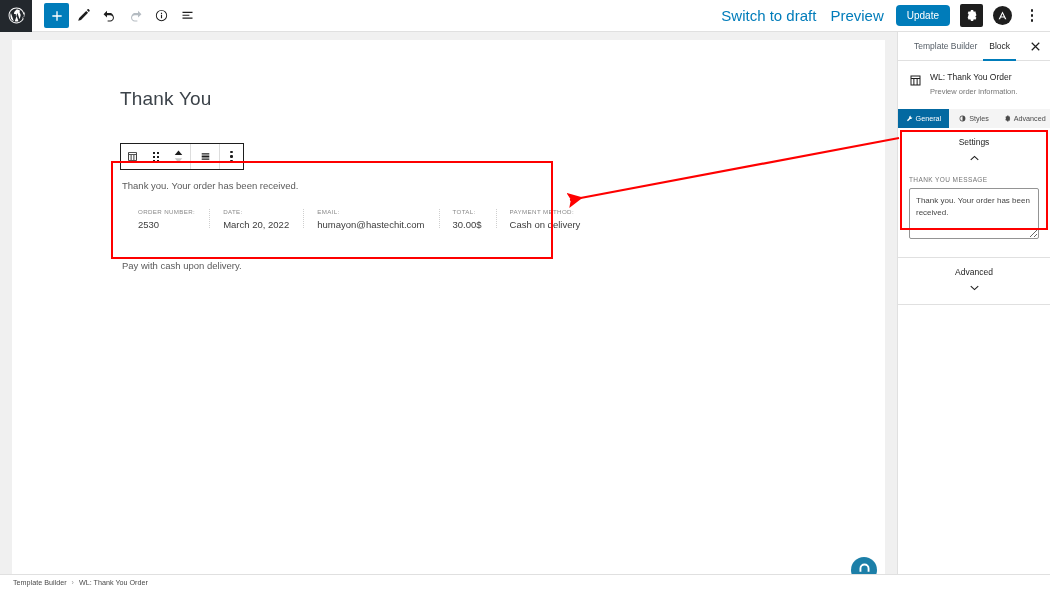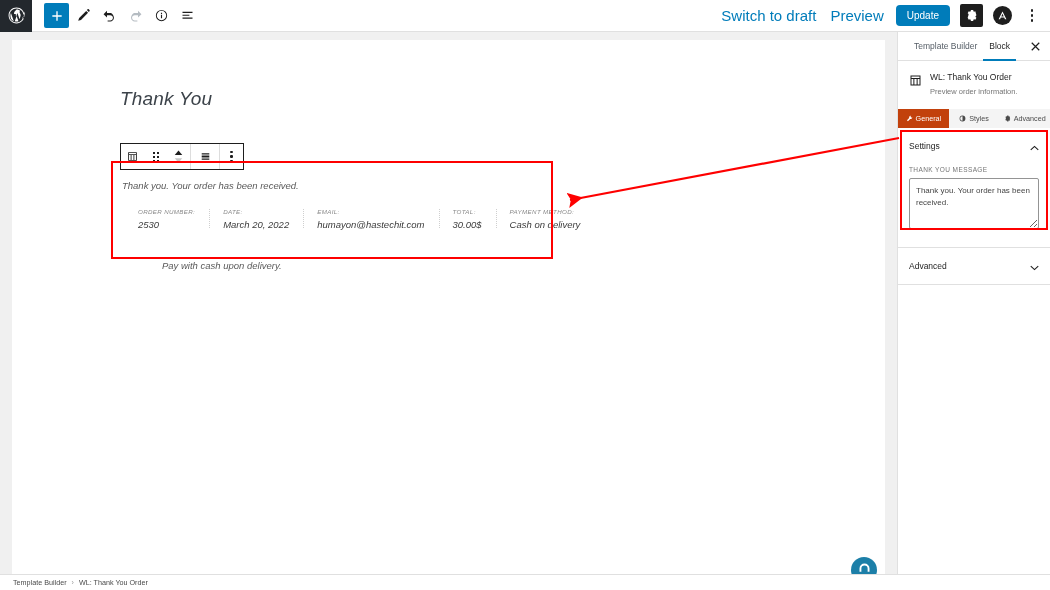--- a/index.html
+++ b/index.html
@@ -62,21 +62,20 @@
   .kebab i { width: 2.5px; height: 2.5px; border-radius: 50%; background: #1e1e1e; display: block; }
 
   
   .editor-region {
     position: absolute; top: 32px; left: 0; width: 897px; height: 542px;
     background: #f0f0f0; padding: 8px 12px 0 12px;
   }
   .canvas {
     width: 100%; height: 100%; background: #ffffff; position: relative;
     overflow: hidden;
-    font-style: italic;
   }
   .page-title {
     position: absolute; left: 108px; top: 48px;
     font-size: 19px; color: #3c434a; font-weight: 400; letter-spacing: .2px;
   }
 
   
   .block-toolbar {
     position: absolute; left: 108px; top: 103px; height: 27px;
     background: #ffffff; border: 1px solid #1e1e1e;
@@ -110,21 +109,21 @@
   .ob-col + .ob-col { padding-left: 14px; }
   .ob-col + .ob-col::before {
     content: ""; position: absolute; left: 0; top: 1px; bottom: 2px;
     border-left: 1px dotted #cfcfcf;
   }
   .ob-label {
     font-size: 6.2px; color: #8a8a8a; letter-spacing: .35px;
     text-transform: uppercase; white-space: nowrap; margin-bottom: 4px;
   }
   .ob-value { font-size: 9.5px; color: #3c3c3c; white-space: nowrap; }
-  .ob-footer { font-size: 9.5px; color: #5a5a5a; margin-top: 30px; padding-left: 2px; margin-left: 40px; }
+  .ob-footer { font-size: 9.5px; color: #5a5a5a; margin-top: 30px; padding-left: 2px; }
 
   .support-bubble {
     position: absolute; right: 8px; bottom: -9px; width: 26px; height: 26px;
     border-radius: 50%; background: #1c7fa8; display: flex;
     align-items: flex-end; justify-content: center; cursor: pointer;
     overflow: hidden;
   }
   .support-bubble svg { width: 15px; height: 15px; fill: #ffffff; margin-bottom: 7px; }
 
   
@@ -153,27 +152,27 @@
   .sb-blockicon svg { width: 15px; height: 15px; fill: #1e1e1e; }
   .sb-bi-title { font-size: 8.5px; color: #1e1e1e; line-height: 1.3; }
   .sb-bi-desc { font-size: 7.5px; color: #757575; margin-top: 4px; line-height: 1.35; }
 
   .sb-subtabs { display: flex; height: 19px; }
   .sb-subtab {
     flex: 1; display: flex; align-items: center; justify-content: center;
     gap: 3px; font-size: 7.2px; color: #4a4a4a; cursor: pointer;
     background: #f4f4f4; border: none; font-family: inherit;
   }
-  .sb-subtab.active { background: #c2410c; color: #ffffff; }
+  .sb-subtab.active { background: #0369a1; color: #ffffff; }
   .sb-subtab svg { width: 7px; height: 7px; fill: currentColor; }
 
   .sb-panel { border-bottom: 1px solid #e0e0e0; }
   .sb-panel-head {
     display: flex; align-items: center; justify-content: space-between;
-    padding: 9px 11px; cursor: pointer; background: #fff;
+    padding: 9px 11px; cursor: pointer; background: #fff; flex-direction: column;
   }
   .sb-panel-title { font-size: 8.5px; color: #1e1e1e; }
   .sb-chev svg { width: 9px; height: 6px; fill: none; stroke: #1e1e1e; stroke-width: 1.5; }
   .sb-panel-body { padding: 2px 11px 14px 11px; }
   .sb-field-label {
     font-size: 6.5px; color: #757575; letter-spacing: .4px;
     text-transform: uppercase; margin-bottom: 5px;
   }
   .sb-textarea {
     width: 100%; height: 51px; border: 1px solid #949494; border-radius: 2px;

